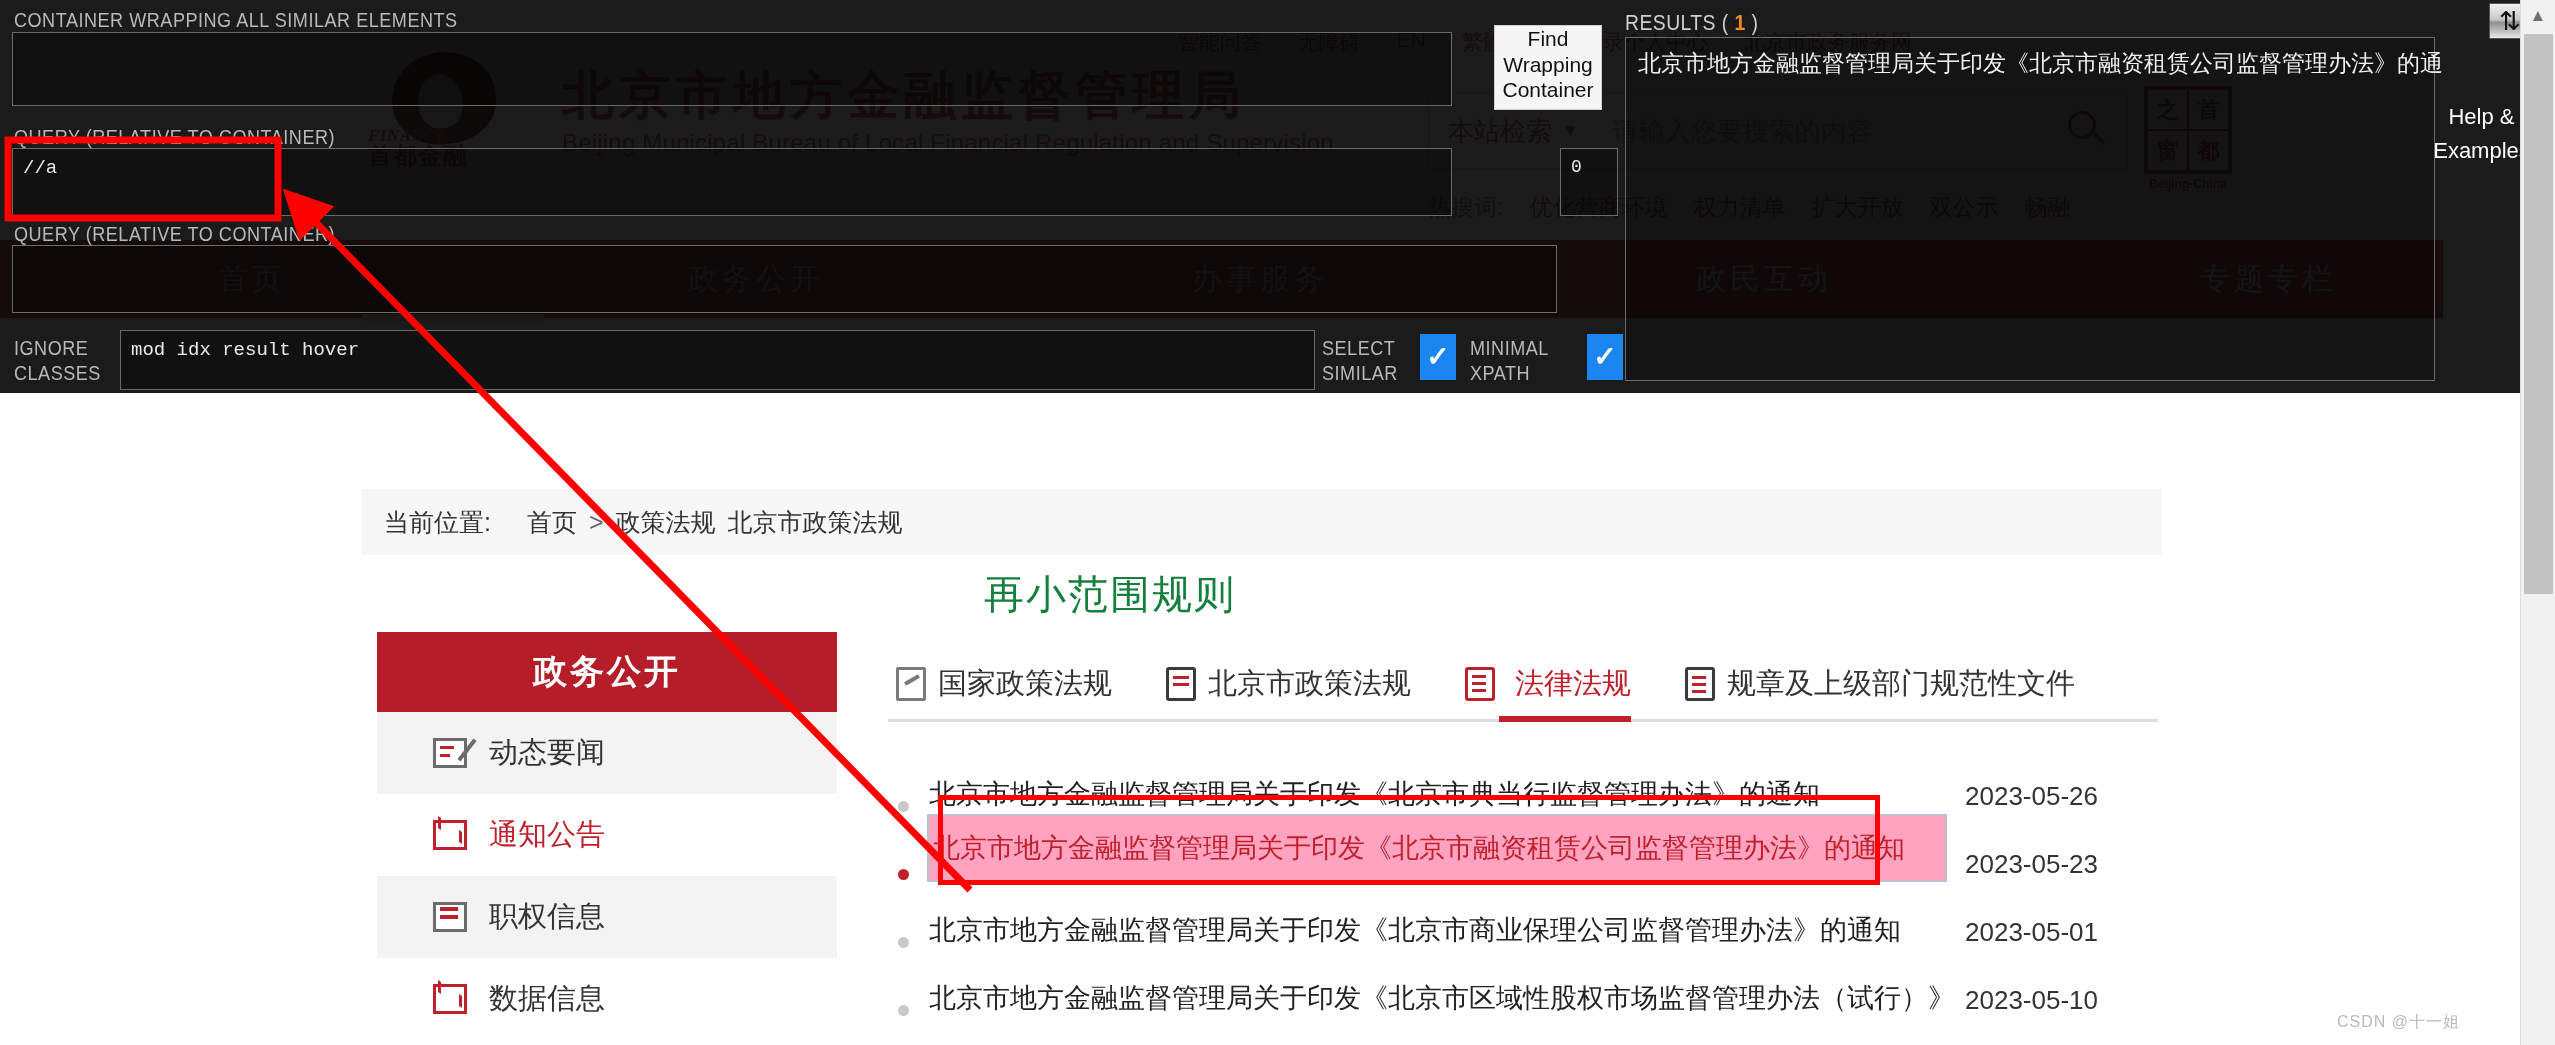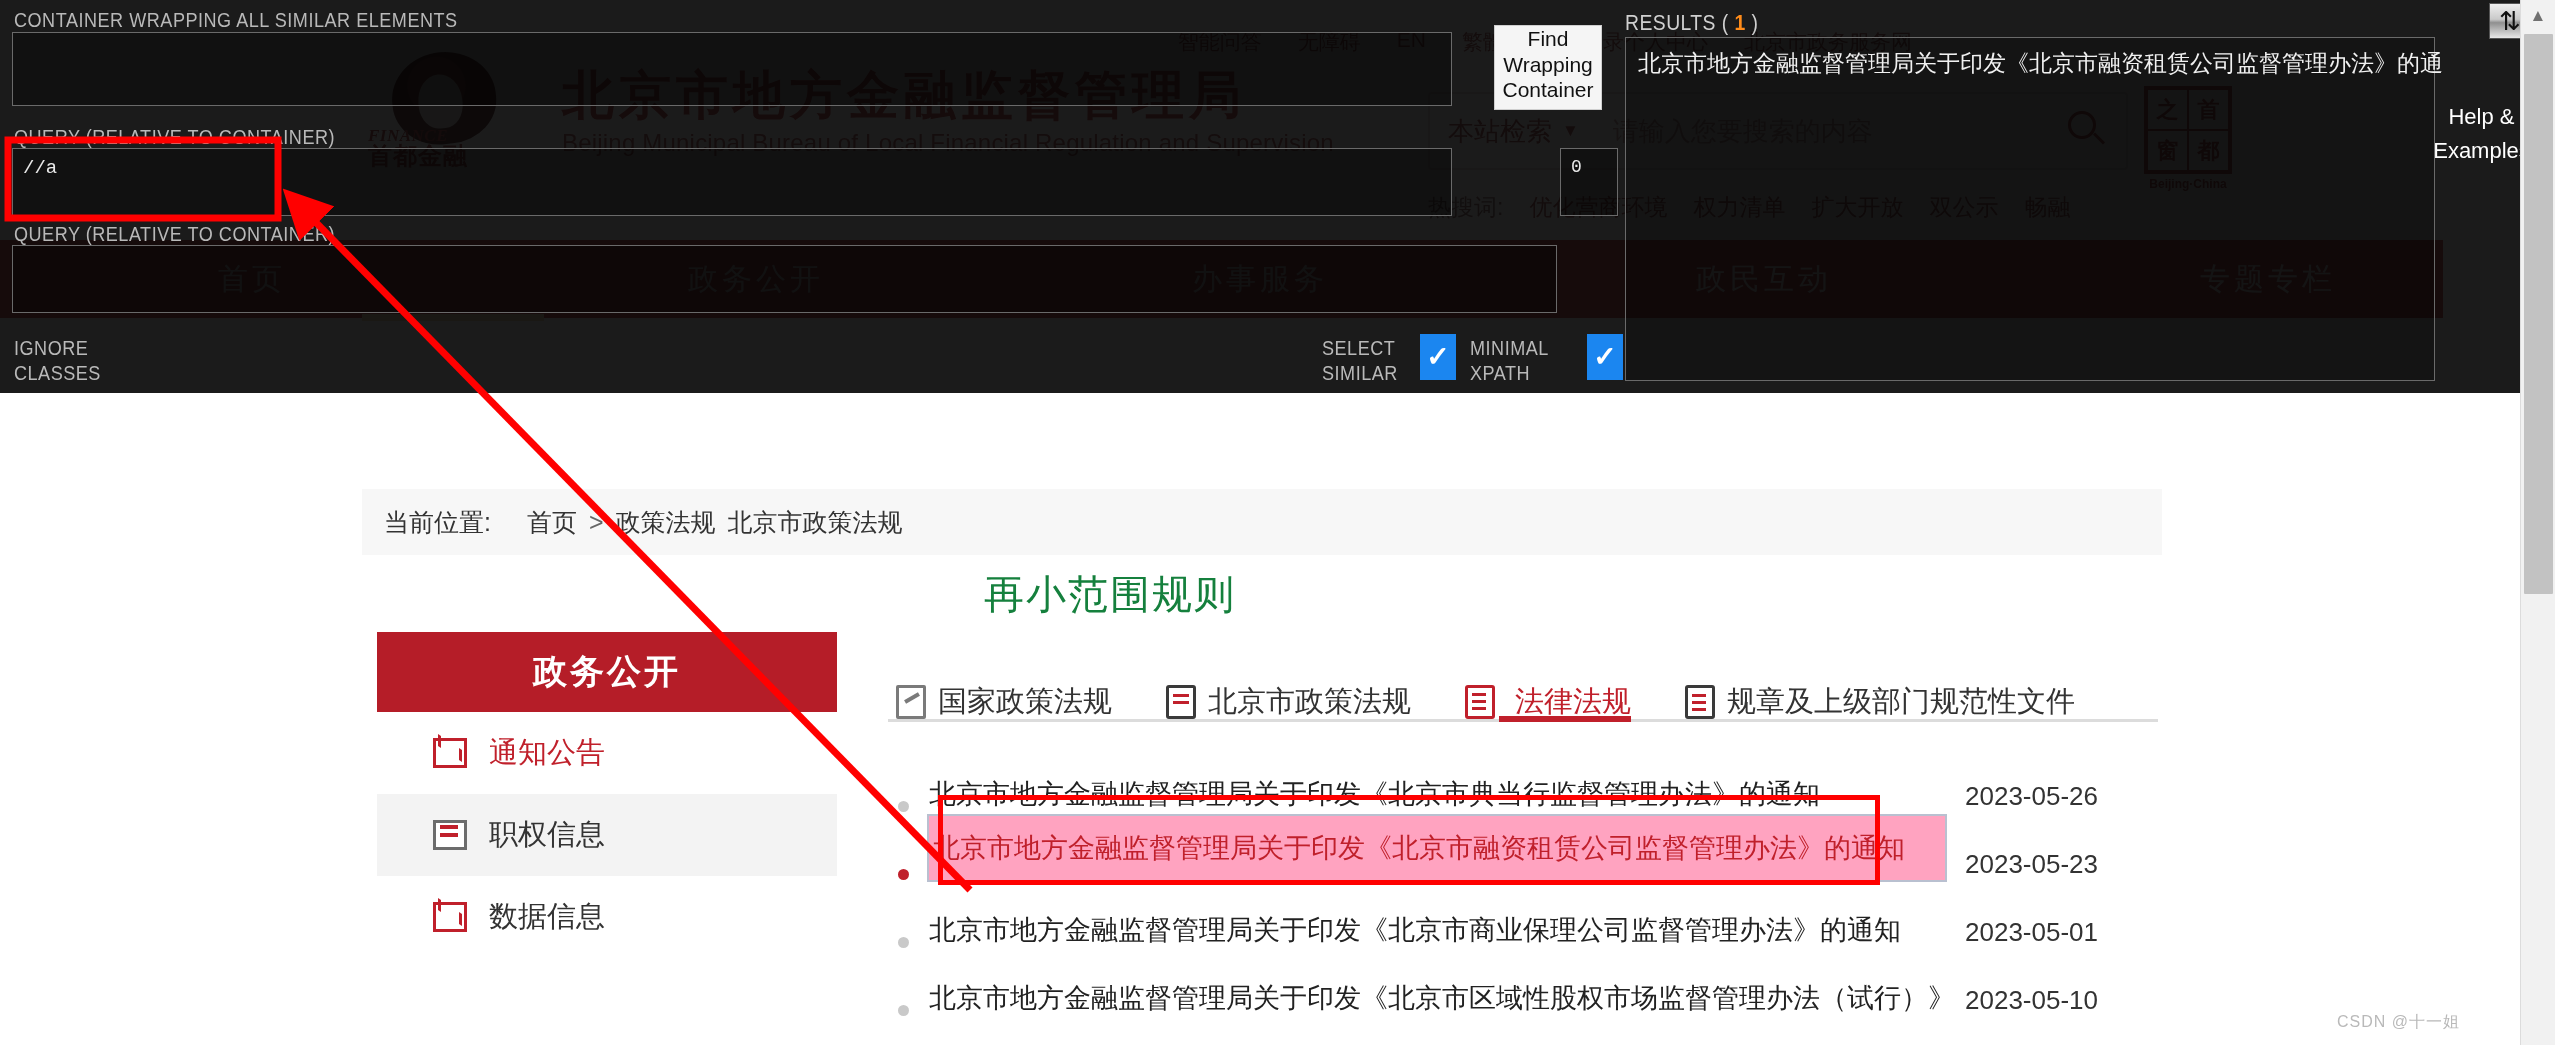--- a/index.html
+++ b/index.html
@@ -157,21 +157,21 @@
   .ico-mail-g { border:3px solid #6c6c6c; background:#fff; }
   .ico-mail-g::before{content:""; position:absolute; left:4px; top:2px; width:18px;height:4px;background:#c0202b;}
   .ico-mail-g::after{content:""; position:absolute; left:4px; top:10px; width:18px;height:4px;background:#c0202b;}
 
   .col-right {
     position:absolute; left: 888px; top: 632px; width: 1270px;
   }
   .tabs { display:flex; gap: 54px; align-items:flex-end; height: 90px; padding-left: 8px;}
   .tab {
     display:flex; align-items:center; gap: 12px; font-size: 29px; color:#333;
-    position: relative; white-space: nowrap;
+    padding-bottom: 18px; position: relative; white-space: nowrap;
   }
   .tab.active { color:#c0202b;gap:20px; }
   .tab.active::after {
     content:""; position:absolute; left:34px; right:0; bottom:0; height:6px; background:#c0202b;
   }
   .tab-ico { width: 30px; height: 34px; position:relative; flex:none; }
   .ti-a { border:3px solid #7a7a7a; border-radius:2px; background:#fff;}
   .ti-a::after{content:""; position:absolute; left:5px; top:8px; width:16px;height:4px;background:#7a7a7a; transform:rotate(-30deg);}
   .ti-b { border:3px solid #3a3a3a; border-radius:3px; background:#fff;}
   .ti-b::after{content:""; position:absolute; left:4px; top:6px; width:16px;height:3px;background:#c0202b; box-shadow:0 7px 0 #c0202b;}
@@ -360,20 +360,26 @@
       <span class="sep">&gt;</span>
       <span class="crumb">政策法规</span>
       <span class="crumb">北京市政策法规</span>
     </div>
 
     <div class="anno-title">再小范围规则</div>
 
     <div class="col-left">
       <div class="left-head">政务公开</div>
 
+      <div class="left-item">
+        <span class="li-ico ico-doc">
+            <i></i>
+          </span>
+        <span>动态要闻</span>
+      </div>
 
       <div class="left-item alt active">
         <span class="li-ico ico-mail"></span>
         <span>通知公告</span>
       </div>
 
       <div class="left-item">
         <span class="li-ico ico-mail-g"></span>
         <span>职权信息</span>
       </div>
@@ -457,20 +463,23 @@
     </div>
 
     <div class="ov-field" style="left:1560px; top:148px; width:58px; height:68px;">
       <div class="val" style="font-size:18px">0</div>
     </div>
 
     <div class="bottom-bar">
       <div class="ov-label twoline" style="left:14px; top:10px; width:110px;">
         <div>IGNORE</div>
         <div>CLASSES</div>
+      </div>
+      <div class="ov-field" style="left:120px; top:4px; width:1195px; height:60px;">
+        <div class="val">mod idx result hover</div>
       </div>
 
       <div class="ov-label twoline" style="left:1322px; top:10px; width:95px;">
         <div>SELECT</div>
         <div>SIMILAR</div>
       </div>
       <div class="chk" style="left:1420px; top:8px;">✓</div>
 
       <div class="ov-label twoline" style="left:1470px; top:10px; width:110px;">
         <div>MINIMAL</div>

